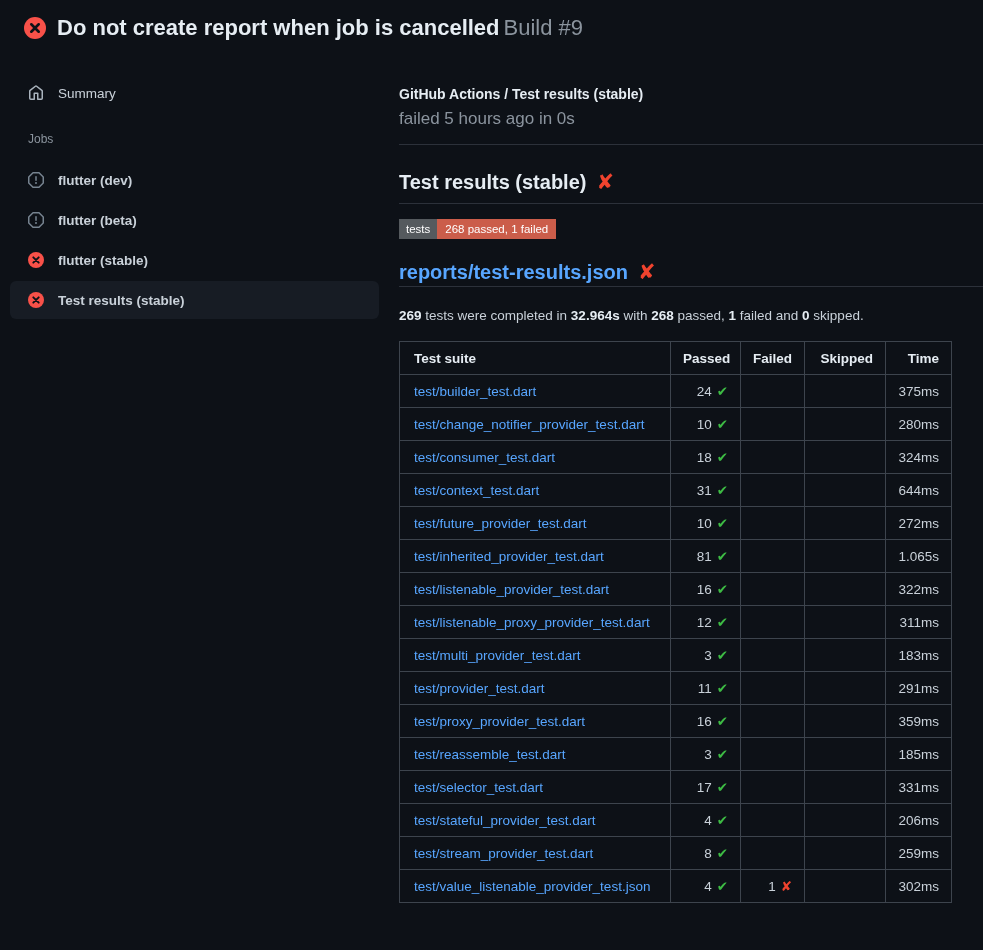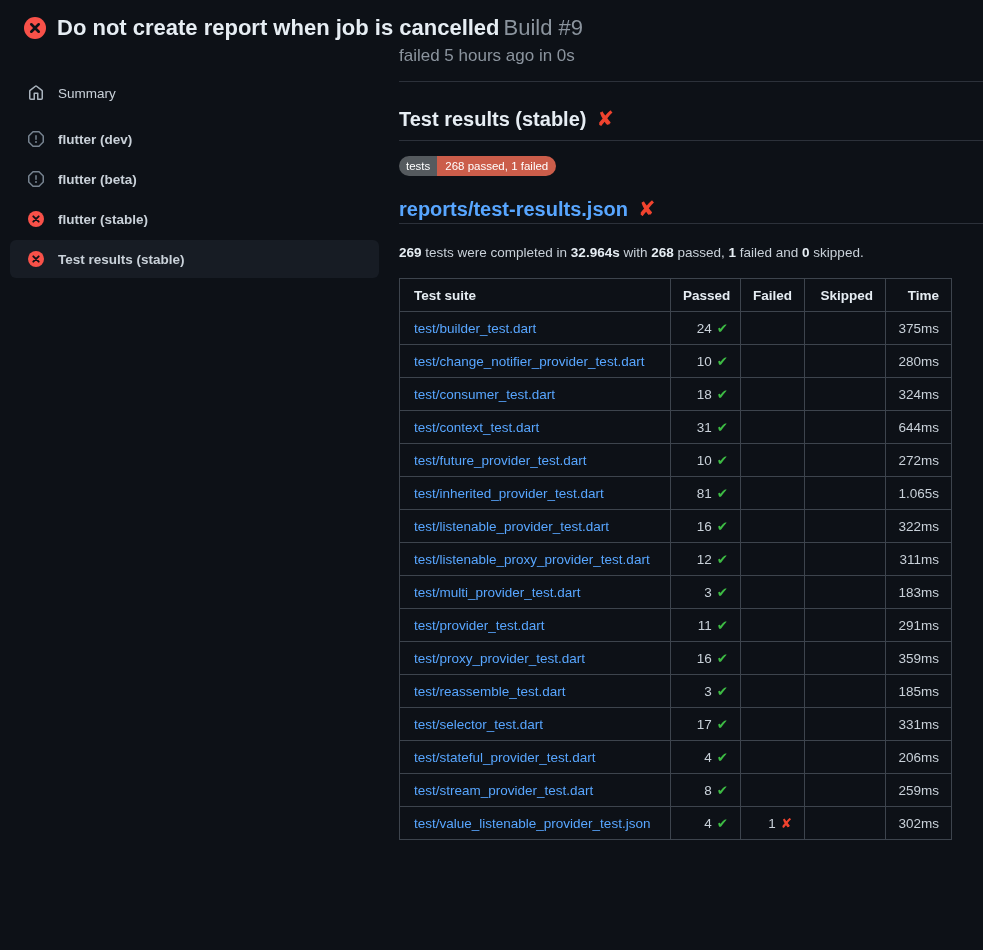--- a/index.html
+++ b/index.html
@@ -39,21 +39,21 @@
   hr{border:none;border-top:1px solid var(--divider);}
   .hr1{margin-top:18px;} .hr2{margin-top:7px;} .hr3{margin-top:0;}
   h2{display:flex;align-items:center;gap:10px;font-size:20px;line-height:28px;
      font-weight:700;color:var(--heading);}
   .sec-title{margin-top:23px;}
   .rep-title{margin-top:19px;}
   .rep-title .ttl{color:var(--link);}
   .mark{font-family:"DejaVu Sans",sans-serif;}
   .big-cross{color:var(--cross-red);font-size:21px;font-weight:700;line-height:1;}
   
-  .badge{margin-top:15px;display:inline-flex;height:20px;border-radius:10px;overflow:hidden;
+  .badge{margin-top:15px;display:inline-flex;height:20px;border-radius:0;overflow:hidden;
          font-size:11.5px;line-height:20px;color:#fff;}
   .badge .lbl{background:var(--badge-label-bg);padding:0 7px;}
   .badge .val{background:var(--badge-value-bg);padding:0 8px;}
   
   .summary{margin-top:20px;line-height:17px;color:var(--text);}
   .summary .b{font-weight:700;color:var(--heading);}
   
   table{margin-top:17px;border-collapse:collapse;width:552px;table-layout:fixed;}
   th,td{border:1px solid var(--table-border);height:33px;padding:0 12px;
         font-size:13.5px;white-space:nowrap;overflow:hidden;}
@@ -91,20 +91,21 @@
 <div class="layout">
   <nav class="sidebar">
     <div class="side-item">
       <span class="ic">
         <svg width="16" height="16" viewBox="0 0 16 16">
             <use href="#ic-home"></use>
           </svg>
       </span>
       <span>Summary</span>
     </div>
+    <div class="jobs-label">Jobs</div>
     <div class="jobs-list">
       <div class="side-item">
         <span class="ic">
           <svg width="16" height="16" viewBox="0 0 16 16">
               <use href="#ic-stop"></use>
             </svg>
         </span>
         <span>flutter (dev)</span>
       </div>
       <div class="side-item">
@@ -128,20 +129,21 @@
           <svg width="16" height="16" viewBox="0 0 16 16">
               <use href="#ic-xcircle"></use>
             </svg>
         </span>
         <span>Test results (stable)</span>
       </div>
     </div>
   </nav>
 
   <main class="main">
+    <div class="crumb">GitHub Actions / Test results (stable)</div>
     <div class="meta">failed 5 hours ago in 0s</div>
     <hr class="hr1">
 
     <h2 class="sec-title">
       <span>Test results (stable)</span>
       <span class="big-cross mark">✘</span>
     </h2>
     <hr class="hr2">
 
     <span class="badge">

